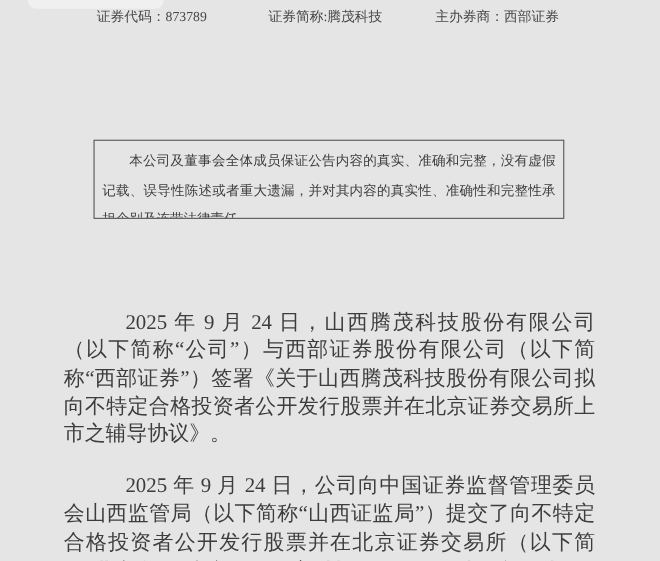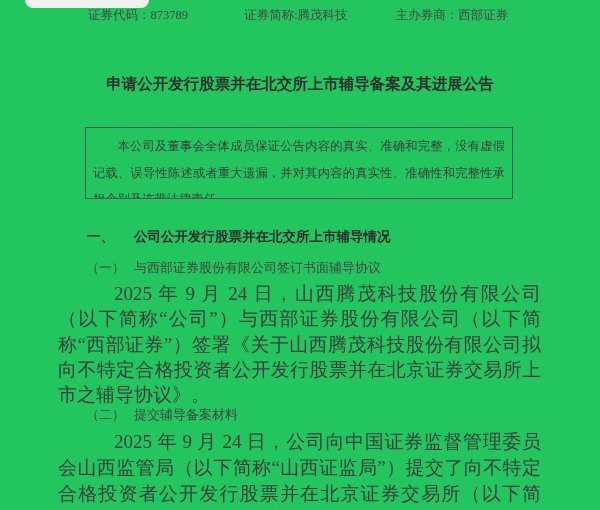--- a/index.html
+++ b/index.html
@@ -5,21 +5,21 @@
   * { margin: 0; padding: 0; box-sizing: border-box; }
   html, body { background: #ffffff; }
   body {
     font-family: "Liberation Serif", "DejaVu Serif", serif;
     width: 600px;
   }
   .page {
     position: relative;
     width: 600px;
     height: 510px;
-    background: #22c55e;
+    background: #e5e5e5;
     overflow: hidden;
     color: #3b3b3b;
   }
   .top-pill {
     position: absolute;
     left: 25px;
     top: -8px;
     width: 124px;
     height: 16px;
     background: #f0f0f0;
@@ -122,35 +122,25 @@
 <div class="page">
 
   <div class="top-pill"></div>
 
   <div class="top-bar">
     <span class="item i1">证券代码：873789</span>
     <span class="item i2">证券简称:腾茂科技</span>
     <span class="item i3">主办券商：西部证券</span>
   </div>
 
-  <div class="doc-subtitle">申请公开发行股票并在北交所上市辅导备案及其进展公告</div>
 
   <div class="disclaimer-box">
     <div class="inner">本公司及董事会全体成员保证公告内容的真实、准确和完整，没有虚假记载、误导性陈述或者重大遗漏，并对其内容的真实性、准确性和完整性承担个别及连带法律责任。</div>
   </div>
 
-  <div class="sec-heading h1">
-    <span class="sec-num">一、</span><span>公司公开发行股票并在北交所上市辅导情况</span>
-  </div>
 
-  <div class="sub-heading s1">
-    <span class="sub-num">（一）</span><span>与西部证券股份有限公司签订书面辅导协议</span>
-  </div>
 
   <div class="para p1">2025 年 9 月 24 日，山西腾茂科技股份有限公司（以下简称“公司”）与西部证券股份有限公司（以下简称“西部证券”）签署《关于山西腾茂科技股份有限公司拟向不特定合格投资者公开发行股票并在北京证券交易所上市之辅导协议》。</div>
 
-  <div class="sub-heading s2">
-    <span class="sub-num">（二）</span><span>提交辅导备案材料</span>
-  </div>
 
   <div class="para p2">2025 年 9 月 24 日，公司向中国证券监督管理委员会山西监管局（以下简称“山西证监局”）提交了向不特定合格投资者公开发行股票并在北京证券交易所（以下简称“北交所”）上市辅导备案材料，辅导机构为西部证券。</div>
 
 </div>
 
 </body></html>

